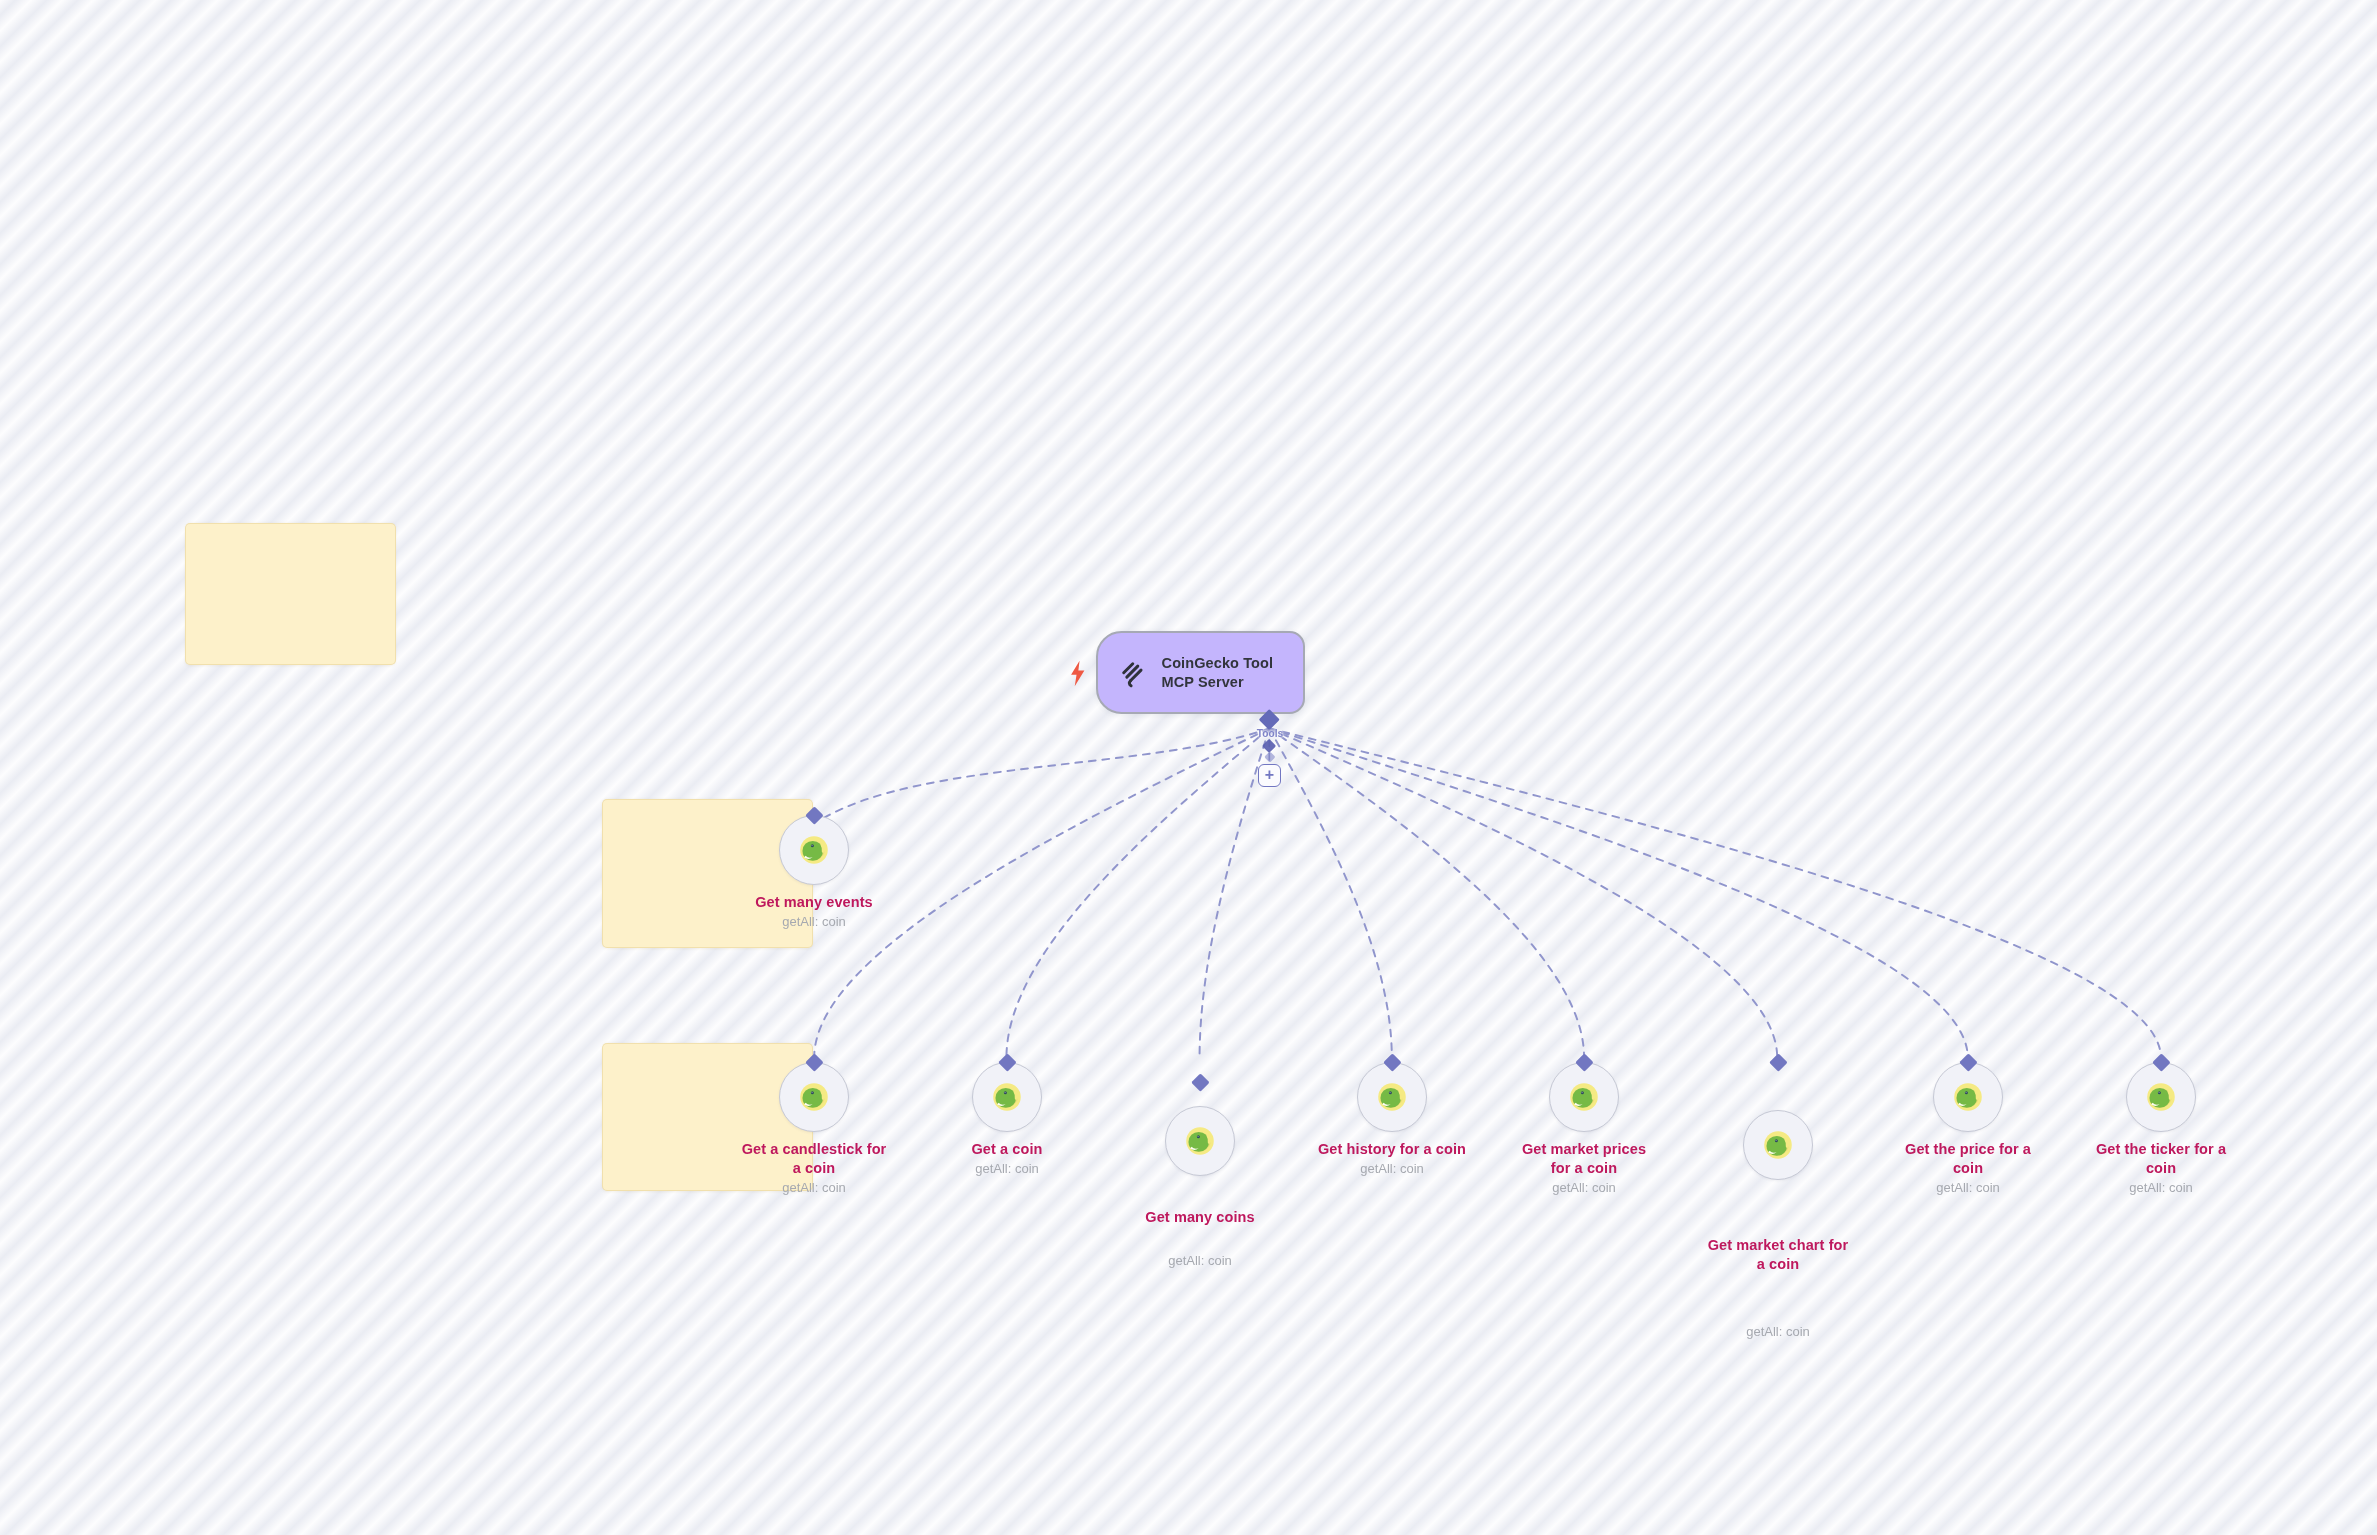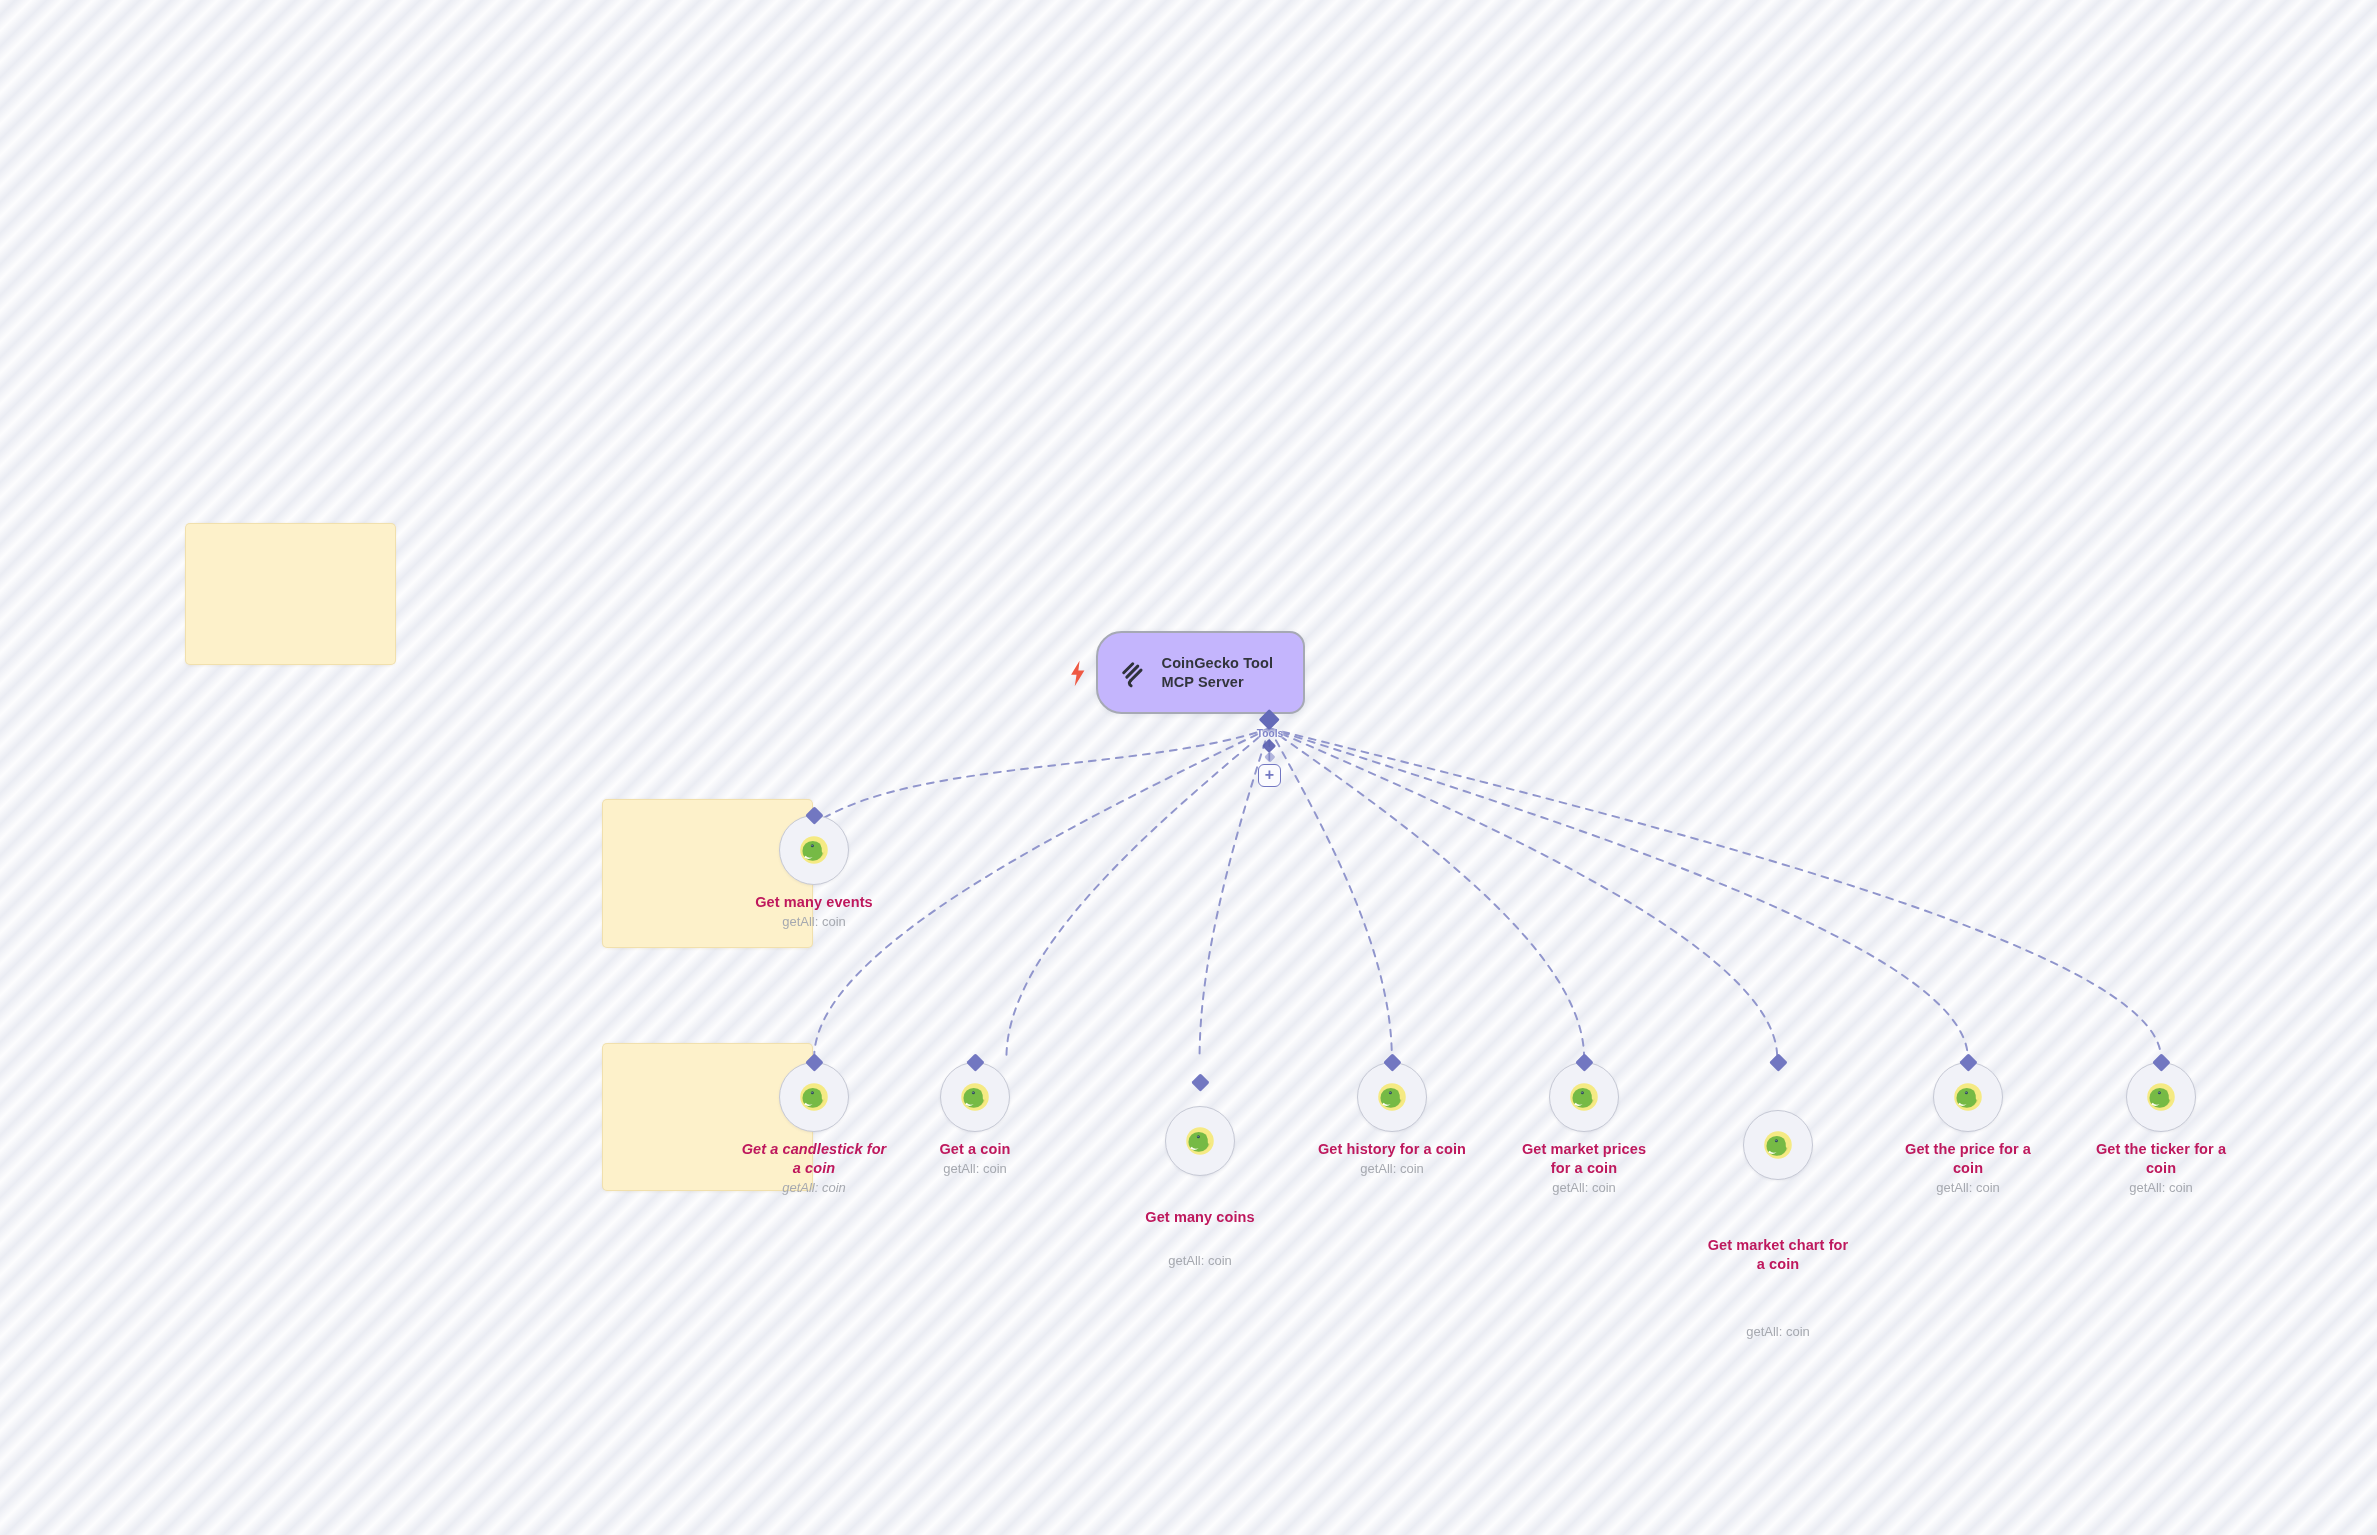--- a/index.html
+++ b/index.html
@@ -134,40 +134,40 @@
             <path d="M8.5 24.5 q 3.5 3.5 8 1.5 q -4.5 4 -9.5 0.5 z" fill="#fdfdf2"></path>
             <circle cx="16.2" cy="13.2" r="1.7" fill="#2e4a5e"></circle>
             <circle cx="15.8" cy="12.8" r="0.55" fill="#ffffff"></circle>
             <path d="M26.5 12 a12 12 0 0 1 1.5 8" stroke="#f5ea83" stroke-width="2.4" fill="none" stroke-linecap="round"></path>
           </svg>
         </span>
       </div>
       <div class="tn-label">Get many events</div>
       <div class="tn-sub">getAll: coin</div>
     </div>
-    <div class="tool-node" style="left: 814px; top: 1056px; font-style: italic;">
+    <div class="tool-node" style="left: 814px; top: 1056px;">
       <div class="tn-diamond"></div>
       <div class="tn-circle">
         <span style="display:flex;">
           <svg width="32" height="32" viewBox="0 0 36 36">
             <circle cx="18" cy="18" r="15.5" fill="#f5ea83"></circle>
             <path d="M30 20 a13.5 13.5 0 0 1 -25.8 1" fill="#e9d96b" opacity=".7"></path>
             <ellipse cx="16.6" cy="19" rx="11.6" ry="11.2" fill="#76ba45"></ellipse>
             <path d="M8.5 24.5 q 3.5 3.5 8 1.5 q -4.5 4 -9.5 0.5 z" fill="#fdfdf2"></path>
             <circle cx="16.2" cy="13.2" r="1.7" fill="#2e4a5e"></circle>
             <circle cx="15.8" cy="12.8" r="0.55" fill="#ffffff"></circle>
             <path d="M26.5 12 a12 12 0 0 1 1.5 8" stroke="#f5ea83" stroke-width="2.4" fill="none" stroke-linecap="round"></path>
           </svg>
         </span>
       </div>
       <div class="tn-label">Get a candlestick for
 a coin</div>
       <div class="tn-sub">getAll: coin</div>
     </div>
-    <div class="tool-node" style="left: 975px; top: 1056px;">
+    <div class="tool-node" style="left: 1007px; top: 1056px;">
       <div class="tn-diamond"></div>
       <div class="tn-circle">
         <span style="display:flex;">
           <svg width="32" height="32" viewBox="0 0 36 36">
             <circle cx="18" cy="18" r="15.5" fill="#f5ea83"></circle>
             <path d="M30 20 a13.5 13.5 0 0 1 -25.8 1" fill="#e9d96b" opacity=".7"></path>
             <ellipse cx="16.6" cy="19" rx="11.6" ry="11.2" fill="#76ba45"></ellipse>
             <path d="M8.5 24.5 q 3.5 3.5 8 1.5 q -4.5 4 -9.5 0.5 z" fill="#fdfdf2"></path>
             <circle cx="16.2" cy="13.2" r="1.7" fill="#2e4a5e"></circle>
             <circle cx="15.8" cy="12.8" r="0.55" fill="#ffffff"></circle>

